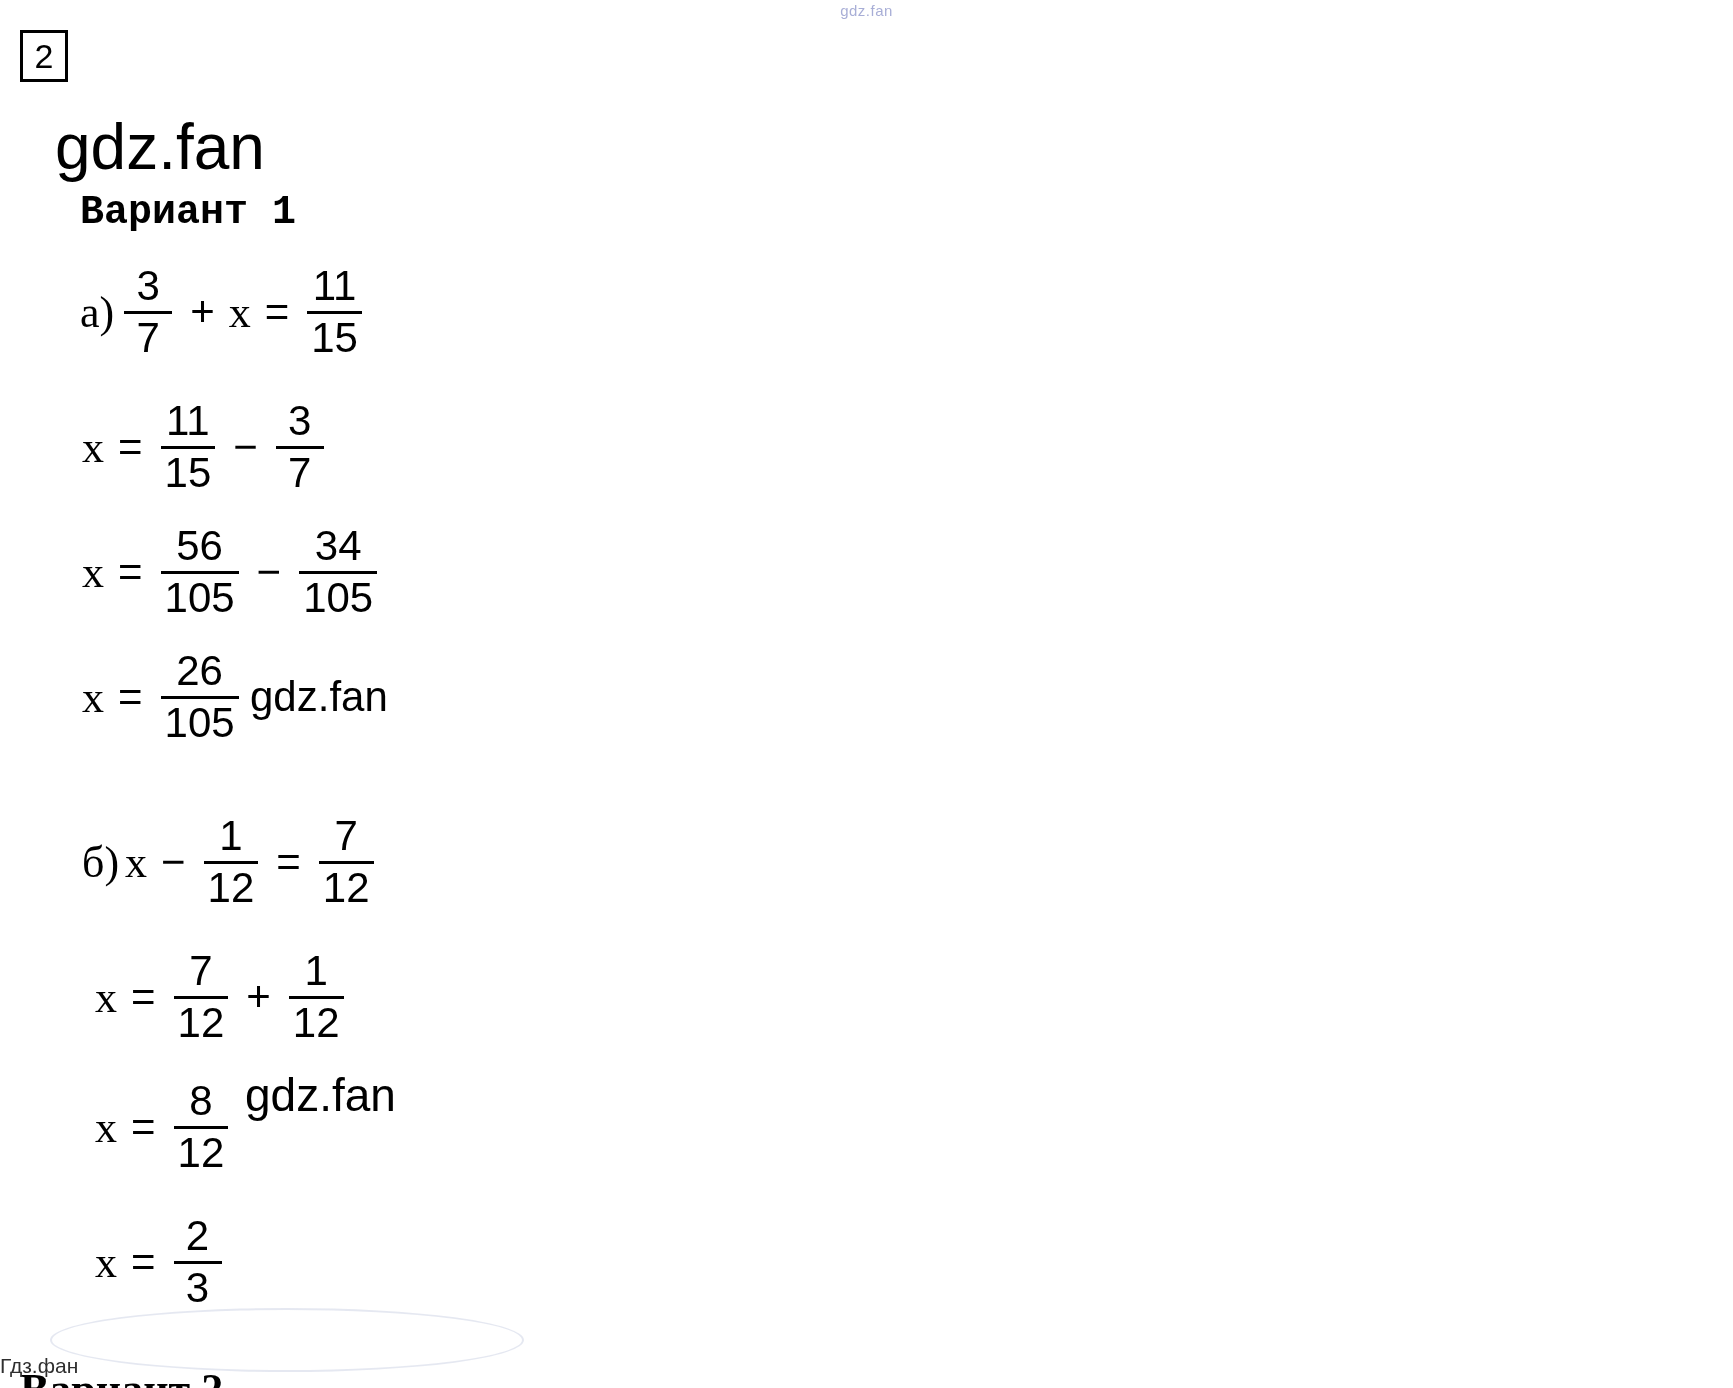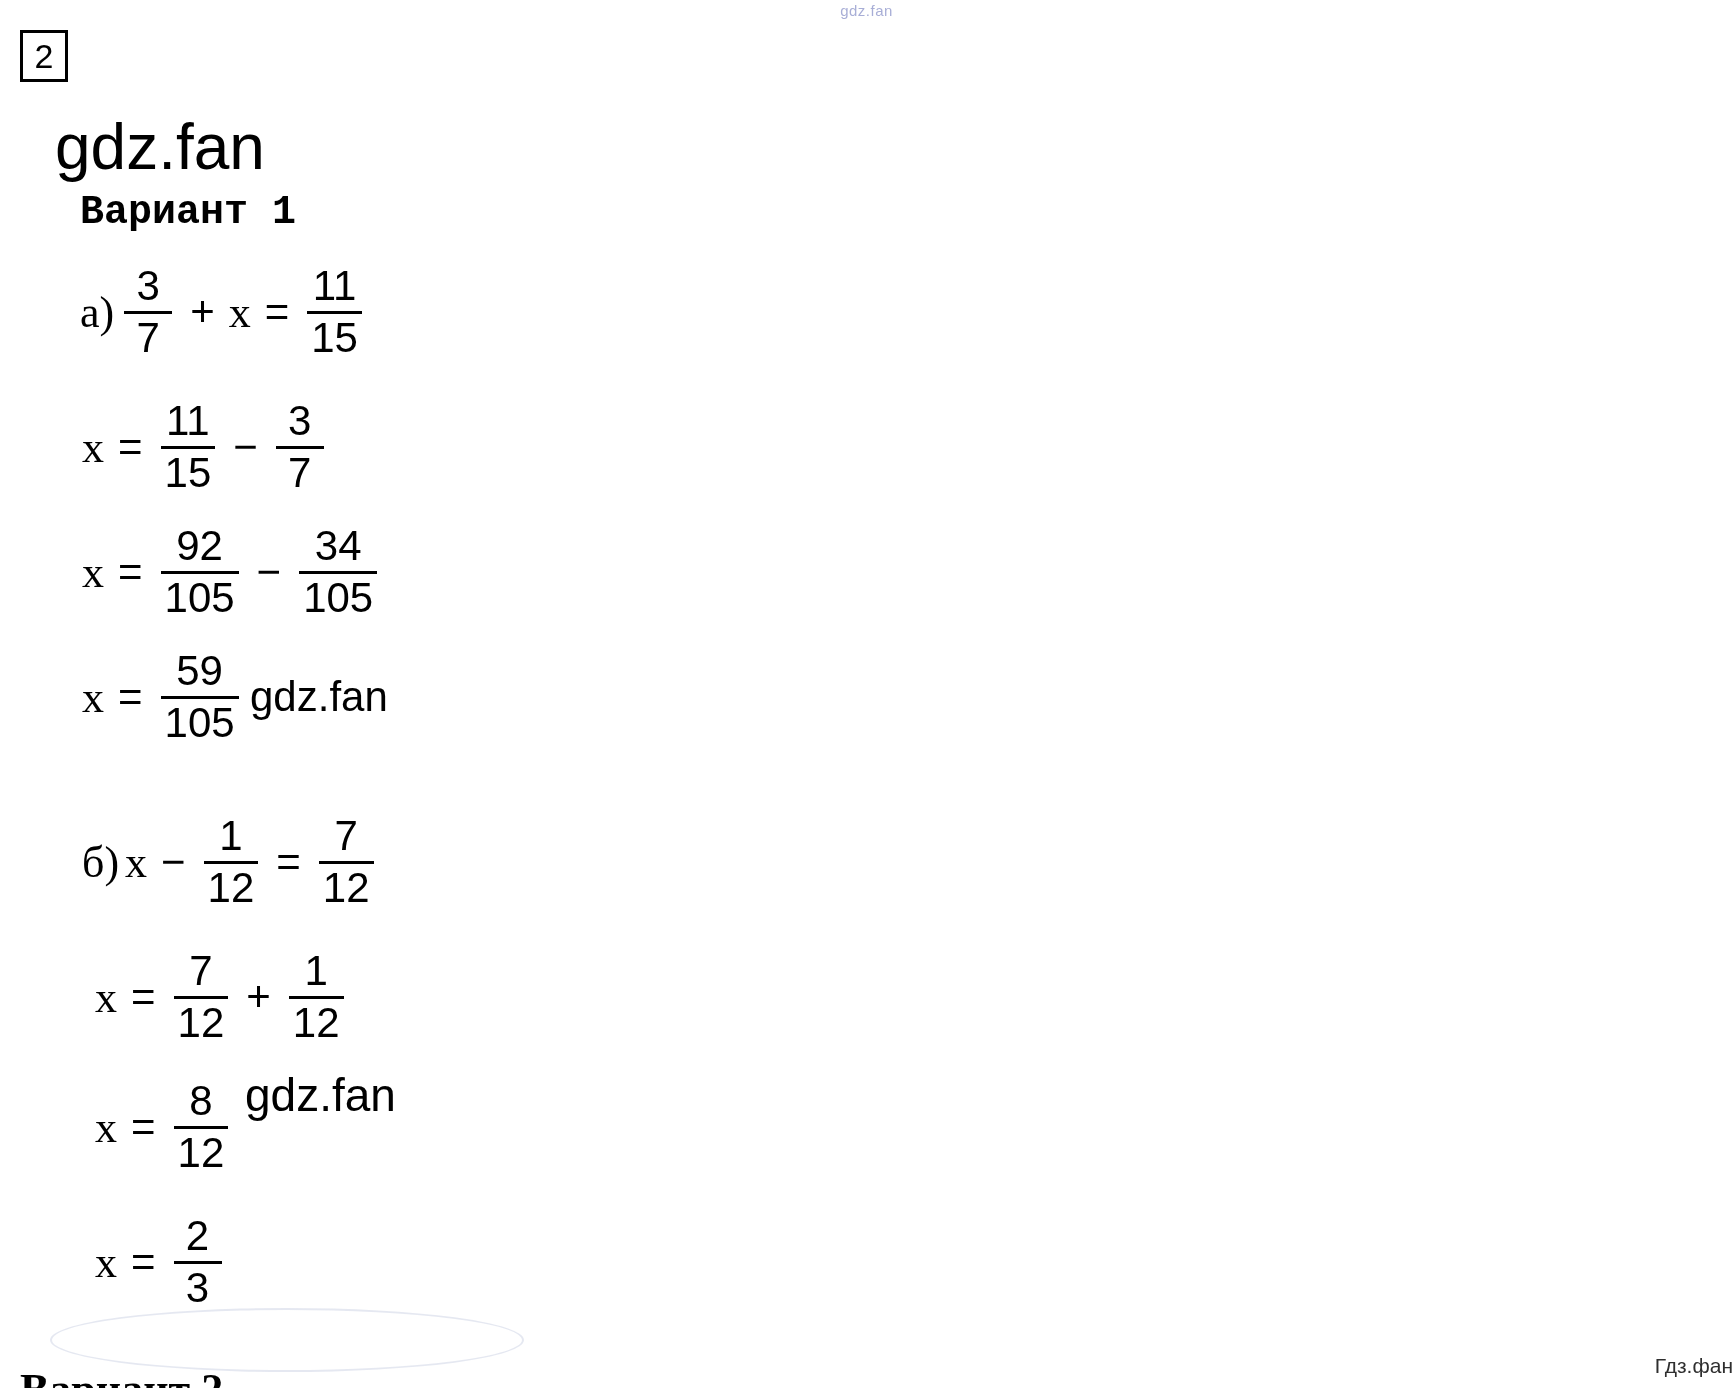--- a/index.html
+++ b/index.html
@@ -29,21 +29,21 @@
     letter-spacing: 0.5px;
     opacity: 0.75;
   }
 
   
   .wm-bottom {
     position: absolute;
     bottom: 10px;
     left: 0;
     width: 1733px;
-    text-align: right;
+    text-align: left;
     font-family: "Liberation Sans", sans-serif;
     font-size: 21px;
     color: #2f2f2f;
   }
 
   
   .task-box {
     position: absolute;
     top: 30px;
     left: 20px;
@@ -200,37 +200,37 @@
     <span class="num">3</span>
     <span class="bar"></span>
     <span class="den">7</span>
   </span>
 </div>
 
 <div class="row" style="top:525px; left:82px;">
   <span class="var">x</span>
   <span class="op">=</span>
   <span class="frac">
-    <span class="num">92</span>
+    <span class="num">56</span>
     <span class="bar"></span>
     <span class="den">105</span>
   </span>
   <span class="op">−</span>
   <span class="frac">
     <span class="num">34</span>
     <span class="bar"></span>
     <span class="den">105</span>
   </span>
 </div>
 
 <div class="row" style="top:650px; left:82px;">
   <span class="var">x</span>
   <span class="op">=</span>
   <span class="frac">
-    <span class="num">59</span>
+    <span class="num">26</span>
     <span class="bar"></span>
     <span class="den">105</span>
   </span>
 </div>
 
 <div class="wm-inline" style="top:673px; left:250px;">gdz.fan</div>
 
 <div class="row" style="top:815px; left:82px;">
   <span class="lbl">б)</span>
   <span class="var">x</span>

